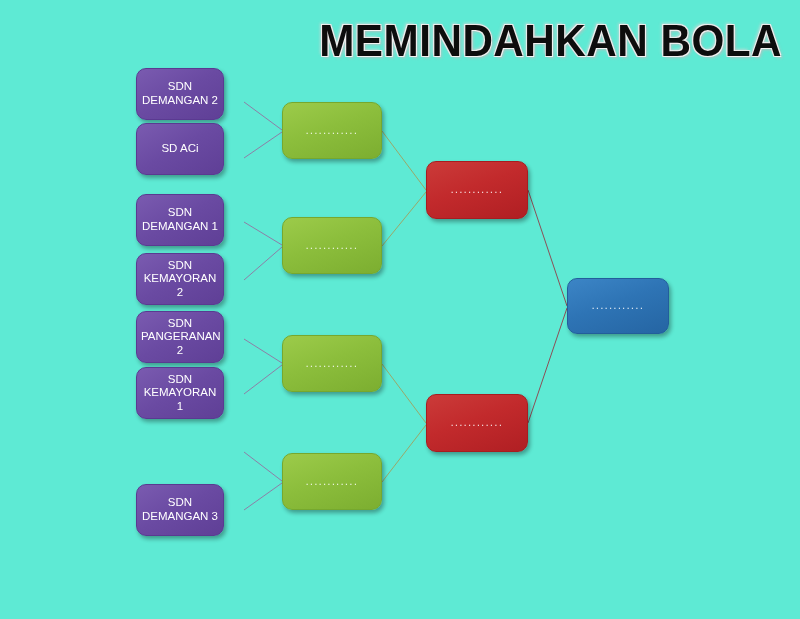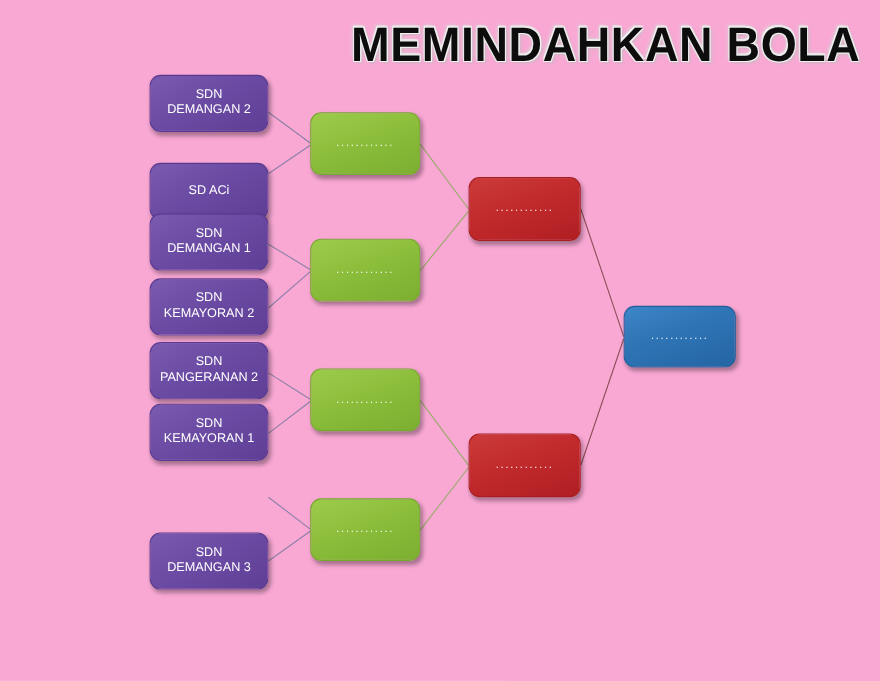--- a/index.html
+++ b/index.html
@@ -13,21 +13,21 @@
     font-family: "Liberation Sans", sans-serif;
     overflow: hidden;
     position: relative;
   }
 
   #slide {
     position: absolute;
     left: 0; top: 0;
     width: 800px;
     height: 619px;
-    background: #f9a8d4;
+    background: #5eead4;
   }
 
   
   #title {
     position: absolute;
     left: 300px;
     top: 16px;
     width: 480px;
     height: 50px;
     line-height: 50px;
@@ -68,21 +68,21 @@
     justify-content: center;
     text-align: center;
     color: #ffffff;
     line-height: 1.18;
     box-shadow: 2px 3px 4px rgba(0,0,0,0.33);
   }
 
   
   .node.school {
     left: 136px;
-    width: 108px;
+    width: 88px;
     height: 52px;
     font-size: 11.5px;
     background: linear-gradient(150deg, #7a5bb0 0%, #6a4aa2 48%, #5f3f96 100%);
     border: 1px solid #5a3a91;
     border-radius: 10px;
     padding: 2px 4px;
     text-align: center;
   }
 
   
@@ -161,21 +161,21 @@
     <g stroke="#8c4f57" stroke-width="1" fill="none">
       <path d="M528,190 L567,306"></path>
       <path d="M528,423 L567,308"></path>
     </g>
   </svg>
 
   <div class="node school" style="top:68px">
     <span class="node-label">SDN
 DEMANGAN 2</span>
   </div>
-  <div class="node school" style="top:148px">
+  <div class="node school" style="top:123px">
     <span class="node-label">SD ACi</span>
   </div>
   <div class="node school" style="top:194px">
     <span class="node-label">SDN
 DEMANGAN 1</span>
   </div>
   <div class="node school" style="top:253px">
     <span class="node-label">SDN
 KEMAYORAN 2</span>
   </div>

